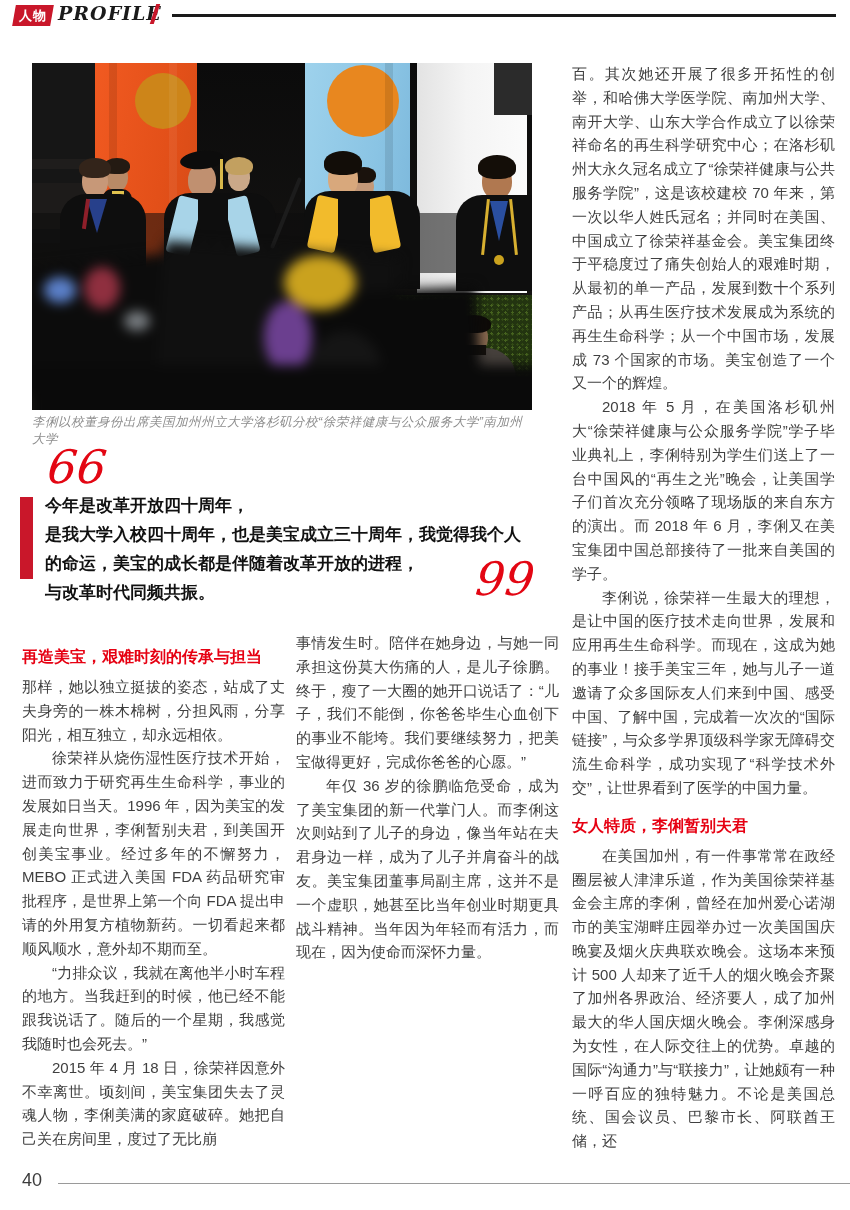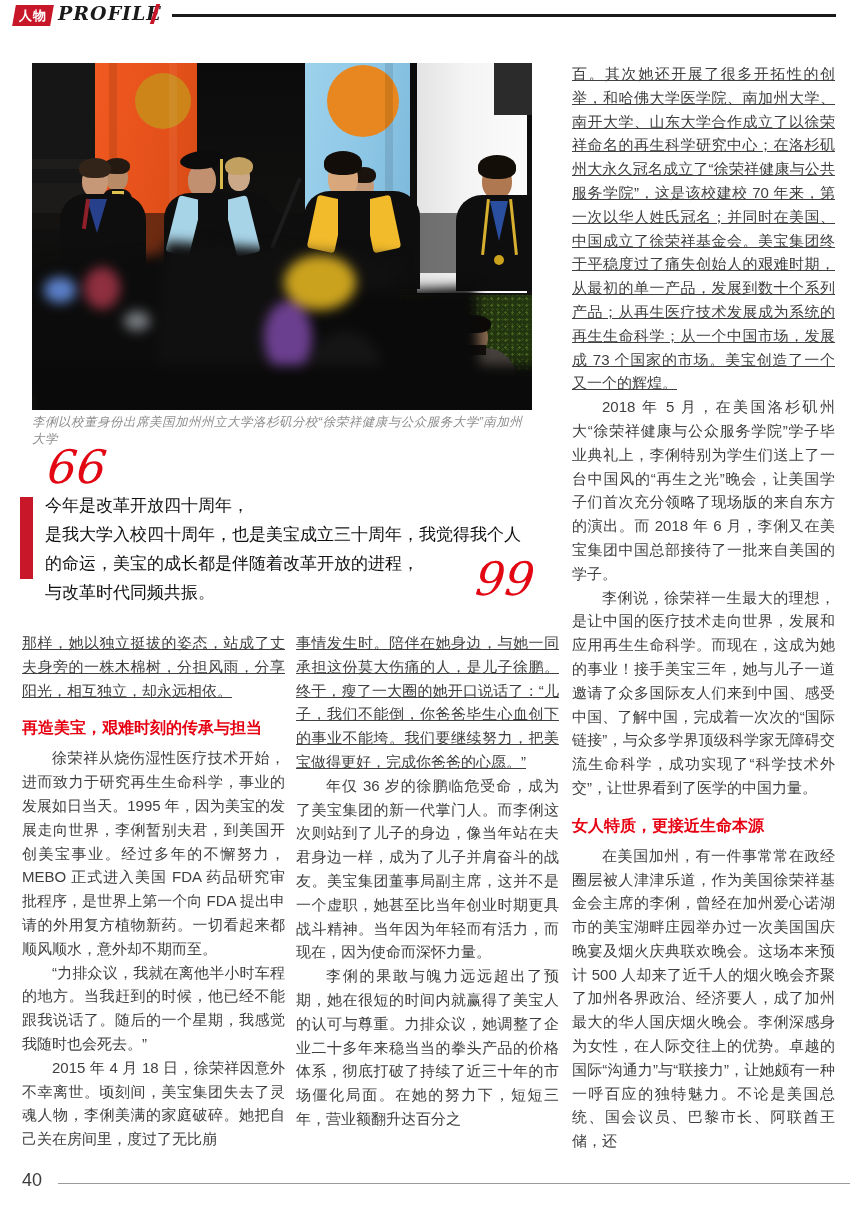--- a/index.html
+++ b/index.html
@@ -50,30 +50,30 @@
   .caption { position:absolute; left:32px; top:414px; width:500px; font-style:italic;
     color:#8d8d8d; font-size:12.5px; letter-spacing:.5px; }
 
   
   .q-open { position:absolute; left:48px; top:444px; color:#e30613; font-size:46px; line-height:1;
     font-family:"DejaVu Serif","Liberation Serif",serif; font-style:italic; font-weight:300; transform:skewX(-6deg); }
   .q-close { position:absolute; left:476px; top:556px; color:#e30613; font-size:46px; line-height:1;
     font-family:"DejaVu Serif","Liberation Serif",serif; font-style:italic; font-weight:300; transform:skewX(-6deg); }
   .q-bar { position:absolute; left:20px; top:497px; width:13px; height:82px; background:#c9172a; }
   .q-text { position:absolute; left:45px; top:491px; width:492px; font-size:17px; line-height:29px;
-    font-weight:normal; color:#111; white-space:pre-line; }
+    font-weight:bold; color:#111; white-space:pre-line; }
 
   
   .col { position:absolute; width:263px; font-size:15px; line-height:23.8px; color:#404040;
     text-align:justify; }
   .col-1 { left:22px;  top:631px; height:535px; overflow:hidden; }
   .col-2 { left:296px; top:631px; height:535px; overflow:hidden; }
   .col-3 { left:572px; top:62px;  height:1104px; overflow:hidden; }
   .blk.para { text-indent:2em; }
-  .blk.para-noindent { text-indent:0;text-decoration:underline; }
+  .blk.para-noindent { text-indent:0; }
   .blk.heading { color:#e60012; font-weight:bold; font-size:16px; text-indent:0;
     margin:15px 0 7px 0; line-height:22px; }
 
   
   .page-num { position:absolute; left:22px; top:1170px; font-size:18px; color:#3c3c3c; }
   .footer-rule { position:absolute; left:58px; top:1183px; width:792px; height:1px; background:#9a9a9a; }
 </style>
 </head>
 <body>
 
@@ -174,35 +174,34 @@
 
   <div class="q-open">66</div>
   <div class="q-bar"></div>
   <div class="q-text">今年是改革开放四十周年，
 是我大学入校四十周年，也是美宝成立三十周年，我觉得我个人
 的命运，美宝的成长都是伴随着改革开放的进程，
 与改革时代同频共振。</div>
   <div class="q-close">99</div>
 
   <div class="col col-1">
+      <div class="blk heading">再造美宝，艰难时刻的传承与担当</div>
       <div class="blk para-noindent">那样，她以独立挺拔的姿态，站成了丈夫身旁的一株木棉树，分担风雨，分享阳光，相互独立，却永远相依。</div>
-      <div class="blk heading">再造美宝，艰难时刻的传承与担当</div>
-      <div class="blk para">徐荣祥从烧伤湿性医疗技术开始，进而致力于研究再生生命科学，事业的发展如日当天。1995 年，因为美宝的发展走向世界，李俐暂别夫君，到美国开创美宝事业。经过多年的不懈努力，MEBO 正式进入美国 FDA 药品研究审批程序，是世界上第一个向 FDA 提出申请的外用复方植物新药。一切看起来都顺风顺水，意外却不期而至。</div>
+      <div class="blk para">徐荣祥从烧伤湿性医疗技术开始，进而致力于研究再生生命科学，事业的发展如日当天。1996 年，因为美宝的发展走向世界，李俐暂别夫君，到美国开创美宝事业。经过多年的不懈努力，MEBO 正式进入美国 FDA 药品研究审批程序，是世界上第一个向 FDA 提出申请的外用复方植物新药。一切看起来都顺风顺水，意外却不期而至。</div>
       <div class="blk para">“力排众议，我就在离他半小时车程的地方。当我赶到的时候，他已经不能跟我说话了。随后的一个星期，我感觉我随时也会死去。”</div>
       <div class="blk para">2015 年 4 月 18 日，徐荣祥因意外不幸离世。顷刻间，美宝集团失去了灵魂人物，李俐美满的家庭破碎。她把自己关在房间里，度过了无比崩</div>
     </div>
   <div class="col col-2">
       <div class="blk para-noindent">事情发生时。陪伴在她身边，与她一同承担这份莫大伤痛的人，是儿子徐鹏。终于，瘦了一大圈的她开口说话了：“儿子，我们不能倒，你爸爸毕生心血创下的事业不能垮。我们要继续努力，把美宝做得更好，完成你爸爸的心愿。”</div>
       <div class="blk para">年仅 36 岁的徐鹏临危受命，成为了美宝集团的新一代掌门人。而李俐这次则站到了儿子的身边，像当年站在夫君身边一样，成为了儿子并肩奋斗的战友。美宝集团董事局副主席，这并不是一个虚职，她甚至比当年创业时期更具战斗精神。当年因为年轻而有活力，而现在，因为使命而深怀力量。</div>
-      <div class="blk para">李俐的果敢与魄力远远超出了预期，她在很短的时间内就赢得了美宝人的认可与尊重。力排众议，她调整了企业二十多年来稳当当的拳头产品的价格体系，彻底打破了持续了近三十年的市场僵化局面。在她的努力下，短短三年，营业额翻升达百分之</div>
     </div>
   <div class="col col-3">
       <div class="blk para-noindent">百。其次她还开展了很多开拓性的创举，和哈佛大学医学院、南加州大学、南开大学、山东大学合作成立了以徐荣祥命名的再生科学研究中心；在洛杉矶州大永久冠名成立了“徐荣祥健康与公共服务学院”，这是该校建校 70 年来，第一次以华人姓氏冠名；并同时在美国、中国成立了徐荣祥基金会。美宝集团终于平稳度过了痛失创始人的艰难时期，从最初的单一产品，发展到数十个系列产品；从再生医疗技术发展成为系统的再生生命科学；从一个中国市场，发展成 73 个国家的市场。美宝创造了一个又一个的辉煌。</div>
       <div class="blk para">2018 年 5 月，在美国洛杉矶州大“徐荣祥健康与公众服务学院”学子毕业典礼上，李俐特别为学生们送上了一台中国风的“再生之光”晚会，让美国学子们首次充分领略了现场版的来自东方的演出。而 2018 年 6 月，李俐又在美宝集团中国总部接待了一批来自美国的学子。</div>
       <div class="blk para">李俐说，徐荣祥一生最大的理想，是让中国的医疗技术走向世界，发展和应用再生生命科学。而现在，这成为她的事业！接手美宝三年，她与儿子一道邀请了众多国际友人们来到中国、感受中国、了解中国，完成着一次次的“国际链接”，与众多学界顶级科学家无障碍交流生命科学，成功实现了“科学技术外交”，让世界看到了医学的中国力量。</div>
-      <div class="blk heading">女人特质，更接近生命本源</div>
+      <div class="blk heading">女人特质，李俐暂别夫君</div>
       <div class="blk para">在美国加州，有一件事常常在政经圈层被人津津乐道，作为美国徐荣祥基金会主席的李俐，曾经在加州爱心诺湖市的美宝湖畔庄园举办过一次美国国庆晚宴及烟火庆典联欢晚会。这场本来预计 500 人却来了近千人的烟火晚会齐聚了加州各界政治、经济要人，成了加州最大的华人国庆烟火晚会。李俐深感身为女性，在人际交往上的优势。卓越的国际“沟通力”与“联接力”，让她颇有一种一呼百应的独特魅力。不论是美国总统、国会议员、巴黎市长、阿联酋王储，还</div>
     </div>
 
   <div class="page-num">40</div>
   <div class="footer-rule"></div>
 
 </div>
 
 </body></html>

